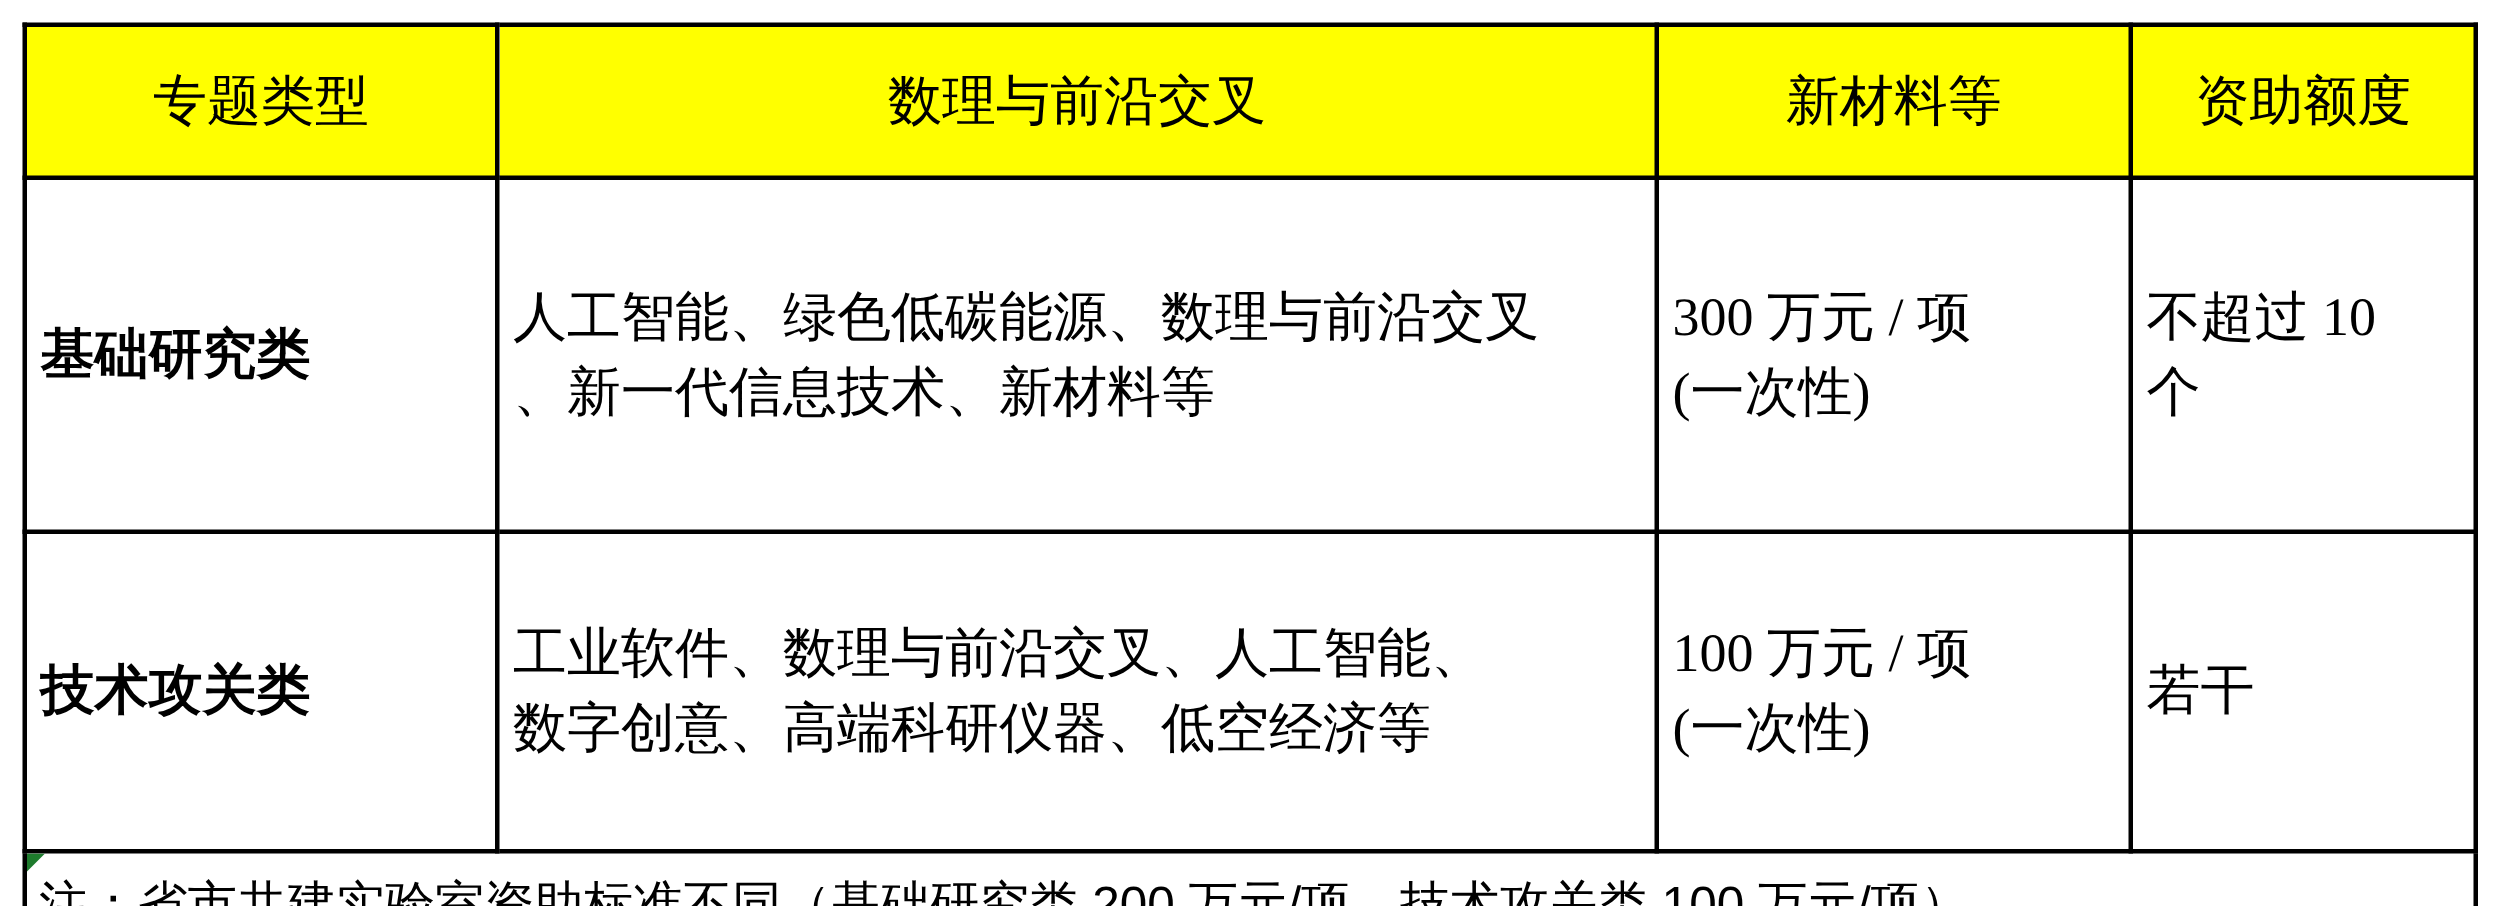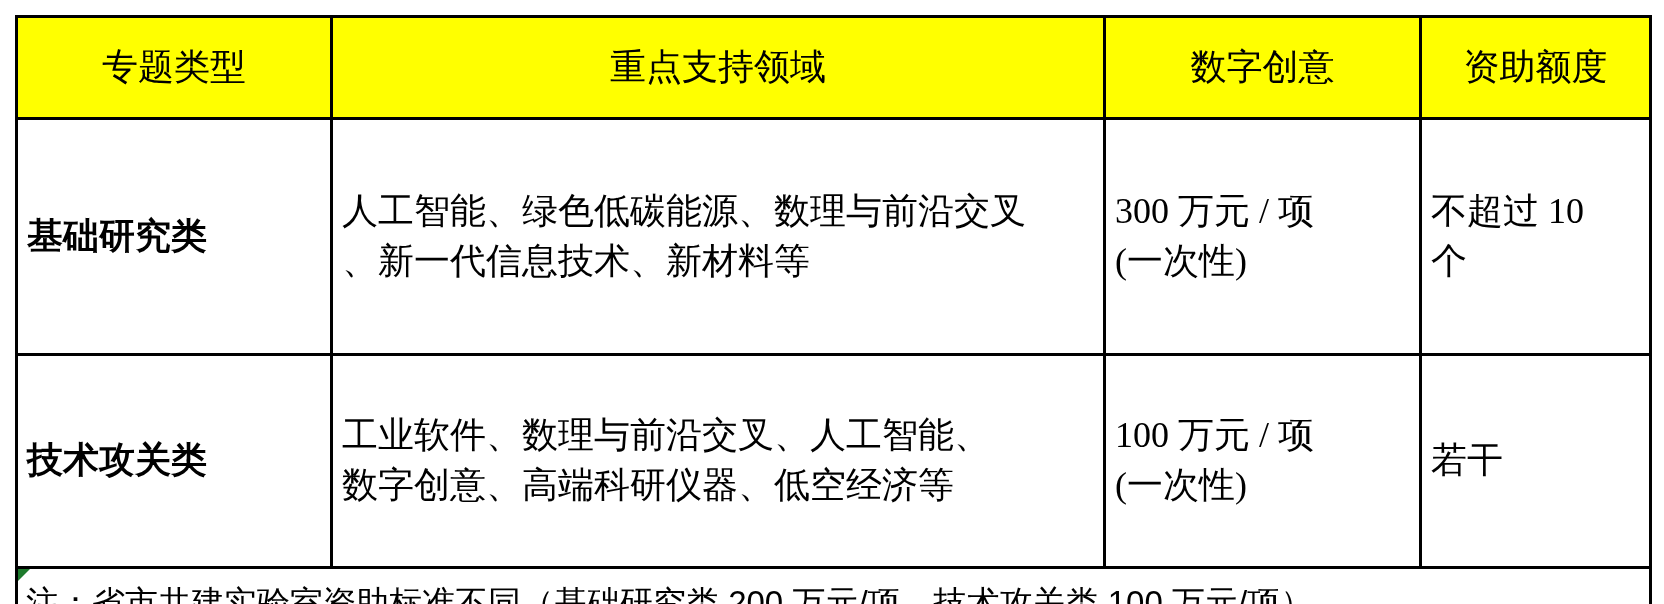--- a/index.html
+++ b/index.html
@@ -86,22 +86,22 @@
   <table class="funding-table">
     <colgroup>
       <col class="c-type">
       <col class="c-fields">
       <col class="c-funding">
       <col class="c-quota">
     </colgroup>
     <thead>
       <tr class="header-row">
         <th>专题类型</th>
-        <th>重点支持领域</th>
-        <th>数字创意</th>
+        <th>数理与前沿交叉</th>
+        <th>新材料等</th>
         <th>资助额度</th>
       </tr>
     </thead>
     <tbody>
       <tr class="body-row body-row-1">
         <td class="cell-type">基础研究类</td>
         <td class="multiline">人工智能、绿色低碳能源、数理与前沿交叉
 、新一代信息技术、新材料等</td>
         <td class="multiline">300 万元 / 项
 (一次性)</td>

